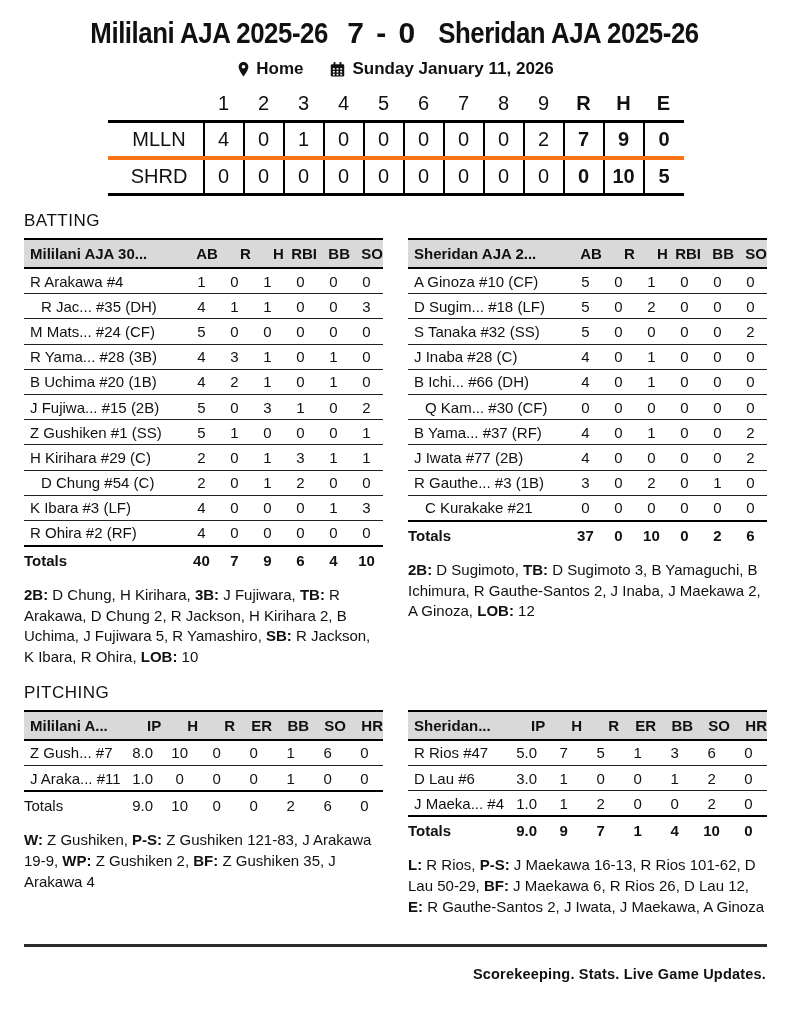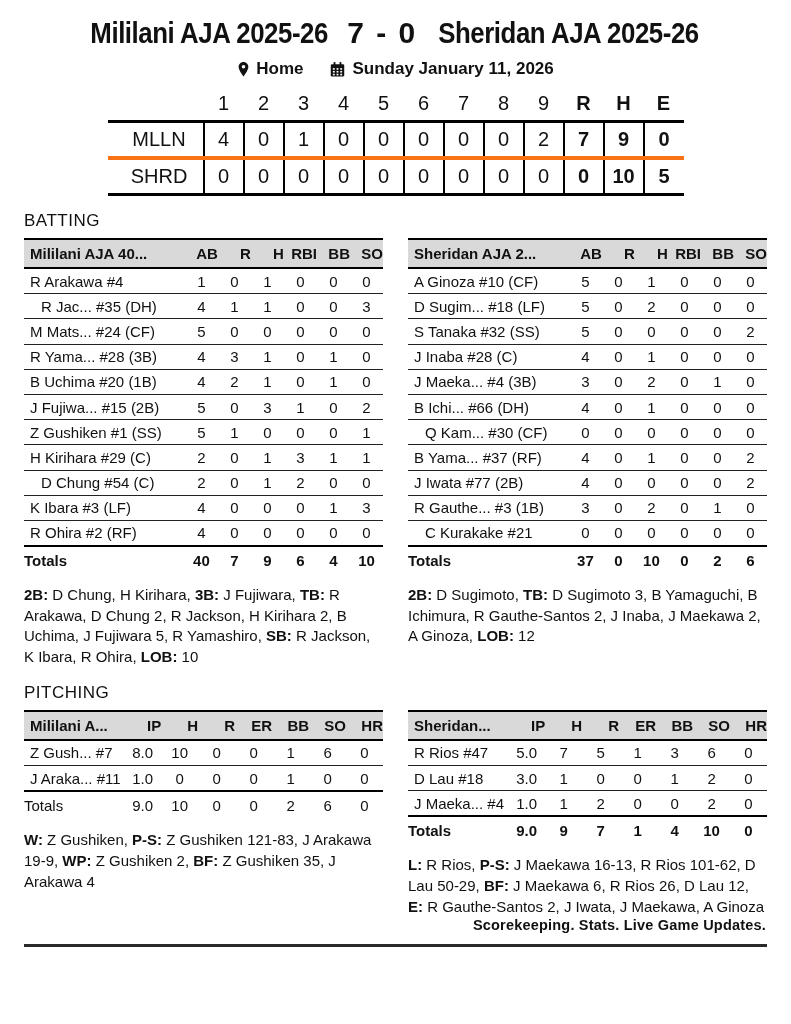--- a/index.html
+++ b/index.html
@@ -79,21 +79,21 @@
 
   .notes { margin-top: 13px; font-size: 15px; line-height: 1.38; color: #111; }
   .notes b { font-weight: 700; }
 
   
   .footer-rule {
     position: absolute; left: 24px; right: 24px; top: 944px;
     border-top: 3px solid #2a2a2a;
   }
   .footer-text {
-    position: absolute; right: 25px; top: 917px;
+    position: absolute; right: 25px; top: 966px;
     font-size: 14.5px; font-weight: 700; letter-spacing: .2px;
   }
 
   .icon { flex: 0 0 auto; display: inline-block; }
 </style>
 </head>
 <body>
 
 <div class="page">
 
@@ -183,21 +183,21 @@
       </tbody>
   </table>
 
   <div class="section">
     <div class="section-label">BATTING</div>
     <div class="tables-row">
       <div class="stat-col">
         <table class="stats batting">
             <thead>
               <tr>
-                <th class="name-col">Mililani AJA 40...</th>
+                <th class="name-col">Mililani AJA 30...</th>
                 <th>AB</th>
                 <th>R</th>
                 <th>H</th>
                 <th>RBI</th>
                 <th>BB</th>
                 <th>SO</th>
               </tr>
             </thead>
             <tbody>
               <tr>
@@ -353,29 +353,20 @@
                 <td>0</td>
                 <td>2</td>
               </tr>
               <tr>
                 <td class="name">J Inaba #28 (C)</td>
                 <td>4</td>
                 <td>0</td>
                 <td>1</td>
                 <td>0</td>
                 <td>0</td>
-                <td>0</td>
-              </tr>
-              <tr>
-                <td class="name">J Maeka... #4 (3B)</td>
-                <td>3</td>
-                <td>0</td>
-                <td>2</td>
-                <td>0</td>
-                <td>1</td>
                 <td>0</td>
               </tr>
               <tr>
                 <td class="name">B Ichi... #66 (DH)</td>
                 <td>4</td>
                 <td>0</td>
                 <td>1</td>
                 <td>0</td>
                 <td>0</td>
                 <td>0</td>
@@ -512,21 +503,21 @@
                 <td class="name">R Rios #47</td>
                 <td>5.0</td>
                 <td>7</td>
                 <td>5</td>
                 <td>1</td>
                 <td>3</td>
                 <td>6</td>
                 <td>0</td>
               </tr>
               <tr>
-                <td class="name">D Lau #18</td>
+                <td class="name">D Lau #6</td>
                 <td>3.0</td>
                 <td>1</td>
                 <td>0</td>
                 <td>0</td>
                 <td>1</td>
                 <td>2</td>
                 <td>0</td>
               </tr>
               <tr>
                 <td class="name">J Maeka... #4</td>

